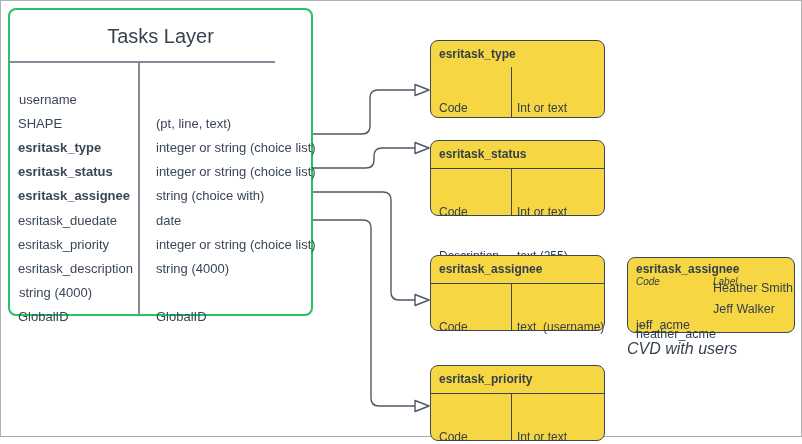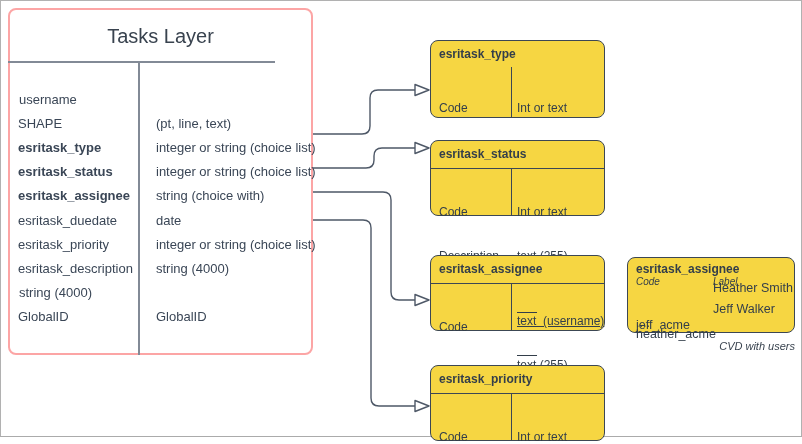--- a/index.html
+++ b/index.html
@@ -4,22 +4,22 @@
 <style>
   html,body{margin:0;padding:0;background:#ffffff;}
   .root{
     position:relative;width:802px;height:444px;overflow:hidden;background:#ffffff;
     font-family:"Liberation Sans", sans-serif;color:#3a4656;
   }
   .frame{position:absolute;left:0;top:0;width:800px;height:436px;
     border-left:1px solid #b1b1b1;border-top:1px solid #b1b1b1;border-right:1px solid #b1b1b1;}
   .bottom-line{position:absolute;left:0;top:436px;width:802px;height:1px;background:#ababab;}
   
-  .mtable{position:absolute;left:8px;top:8px;width:305px;height:347px;background:#ffffff;
-    border:2px solid #fca5a5;border-radius:8px;box-sizing:border-box;z-index:2;}
+  .mtable{position:absolute;left:8px;top:8px;width:305px;height:308px;background:#ffffff;
+    border:2px solid #22c55e;border-radius:8px;box-sizing:border-box;z-index:2;}
   .mtitle{position:absolute;top:0;left:0;right:0;height:52px;display:flex;align-items:center;
     justify-content:center;font-size:20px;color:#39434f;}
   .mtitle-divider{position:absolute;left:-2px;top:51px;width:267px;height:2px;background:#828a96;}
   .mcol-divider{position:absolute;left:128px;top:53px;bottom:-2px;width:1.5px;background:#828a96;}
   .mrows{position:absolute;left:0;top:77px;right:0;}
   .trow{display:flex;height:24.2px;align-items:center;font-size:13px;}
   .fname{width:129px;padding-left:8px;flex:none;white-space:nowrap;}
   .ftype{padding-left:9px;white-space:nowrap;}
   .b{font-weight:bold;}
   
@@ -33,22 +33,22 @@
   .lcol,.rcol{position:absolute;font-size:12px;line-height:14.5px;white-space:pre;}
   .lcol{left:8px;}
   .rcol{left:86px;}
   
   .ubox{position:absolute;left:627px;top:257px;width:168px;height:76px;background:#f6d642;
     border:1.6px solid #3c4754;border-radius:8px;box-sizing:border-box;z-index:2;color:#333e4a;}
   .utitle{position:absolute;left:8px;top:4px;font-size:12px;font-weight:bold;white-space:nowrap;}
   .uhead{position:absolute;top:18px;font-size:10px;font-style:italic;white-space:nowrap;}
   .ucell{position:absolute;font-size:12.5px;white-space:nowrap;}
   .c1{left:8px;} .c2{left:85px;}
-  .caption{position:absolute;left:627px;top:340px;width:168px;text-align:right;
-    font-size:11px;font-style:italic;color:#39434f;z-index:2;}
+  .caption{position:absolute;left:627px;top:340px;width:168px;text-align:left;
+    font-size:16px;font-style:italic;color:#39434f;z-index:2;}
 </style>
 </head>
 <body>
 
 <div class="root">
   <div class="frame"></div>
   <div class="bottom-line"></div>
 
   <div class="mtable">
     <div class="mtitle">Tasks Layer</div>
@@ -139,21 +139,21 @@
   </div>
 
   <div class="dbox" style="top:255px;height:76px;">
     <div class="dtitle">esritask_assignee</div>
     <div class="tdiv"></div>
     <div class="vdiv" style="top:27px;"></div>
     <div class="lcol" style="top:35px;">
       <div>Code</div>
       <div>Description</div>
     </div>
-    <div class="rcol" style="top:29px;text-decoration:underline;">
+    <div class="rcol" style="top:35px;">
       <div>text  (username)</div>
       <div>text (255)</div>
     </div>
   </div>
 
   <div class="dbox" style="top:365px;height:76px;z-index:3;">
     <div class="dtitle">esritask_priority</div>
     <div class="tdiv"></div>
     <div class="vdiv" style="top:27px;"></div>
     <div class="lcol" style="top:35px;">

